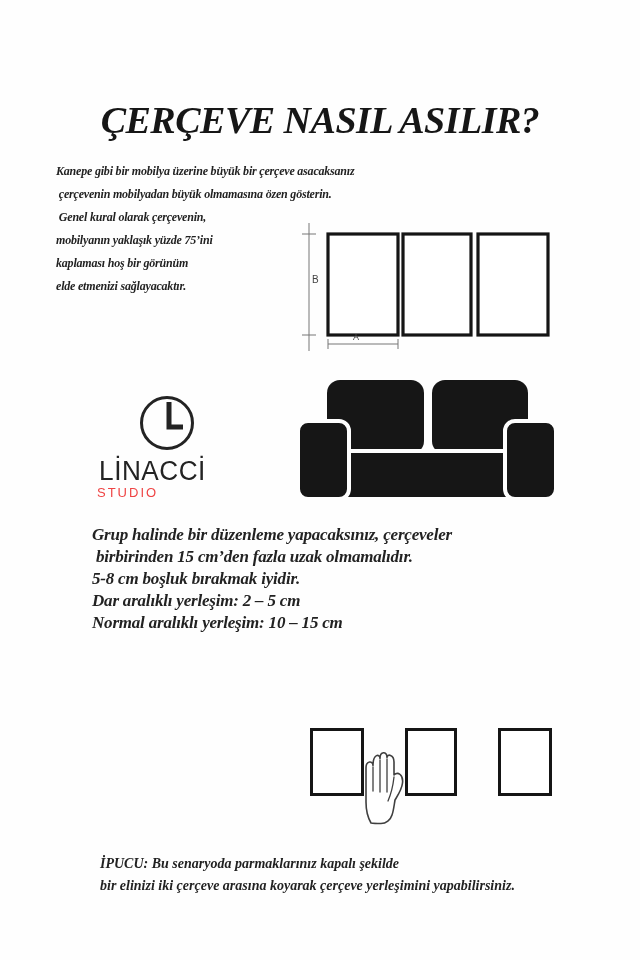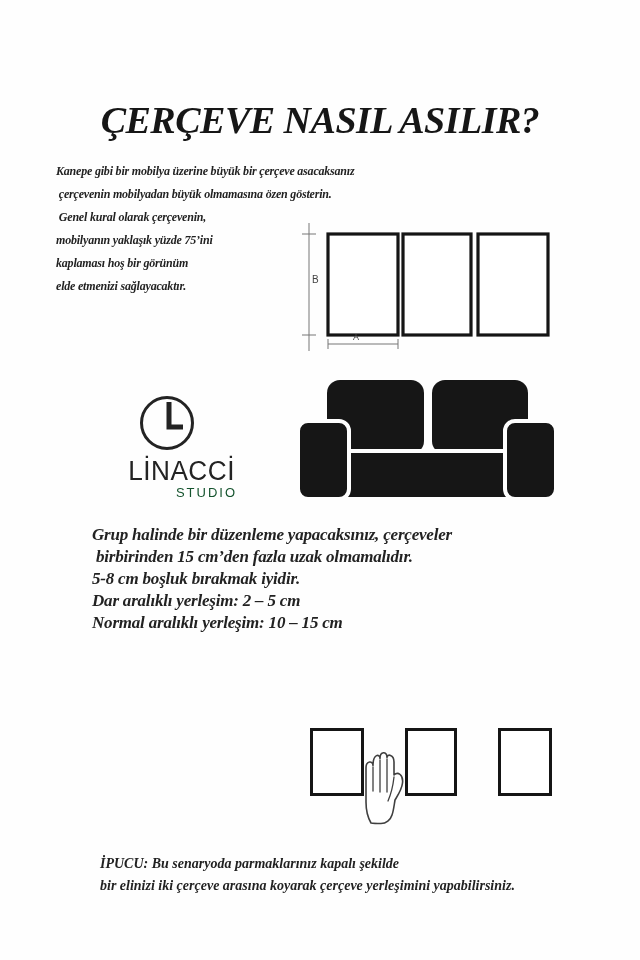--- a/index.html
+++ b/index.html
@@ -29,32 +29,32 @@
   .para-intro{left:56px;top:160px;font-size:12px;line-height:23px;letter-spacing:-0.2px;}
   .para-spacing{left:92px;top:524px;font-size:17px;line-height:22px;letter-spacing:-0.2px;}
   .para-tip{left:100px;top:853px;font-size:14px;line-height:22px;}
   .dim-label{
     position:absolute;
     font-family:"Liberation Sans", sans-serif;
     font-style:normal;font-weight:400;color:#444;
   }
   .dim-b{left:312px;top:274px;font-size:10px;}
   .dim-a{left:353px;top:332px;font-size:9px;}
-  .logo{position:absolute;left:97px;top:394px;width:140px;text-align:right;}
+  .logo{position:absolute;left:97px;top:394px;width:140px;text-align:left;}
   .logo svg{display:block;margin:0 auto;}
   .brand-name{
     font-family:"Liberation Sans", sans-serif;
     font-size:27px;line-height:30px;letter-spacing:0.5px;
     color:#232323;margin-top:4px;
     transform:scaleX(0.97);
   }
   .brand-sub{
     font-family:"Liberation Sans", sans-serif;
     font-size:13px;line-height:15px;letter-spacing:2px;
-    color:#14532d;margin-top:-1px;
+    color:#ef4444;margin-top:-1px;
   }
   .abs{position:absolute;}
   .bframe{
     position:absolute;top:728px;height:68px;
     border:3px solid #151515;background:#fff;
     box-sizing:border-box;
   }
   .bf1{left:310px;width:54px;}
   .bf2{left:405px;width:52px;}
   .bf3{left:498px;width:54px;}

